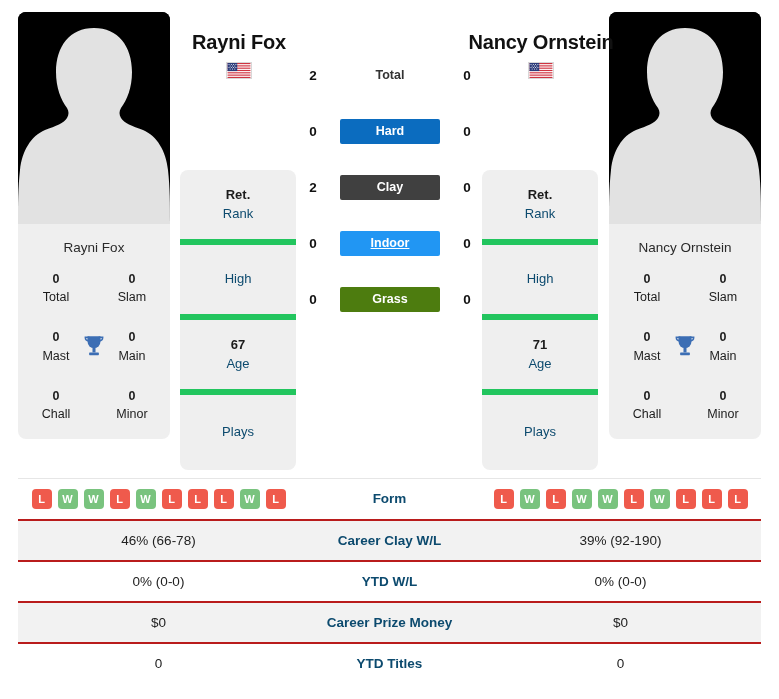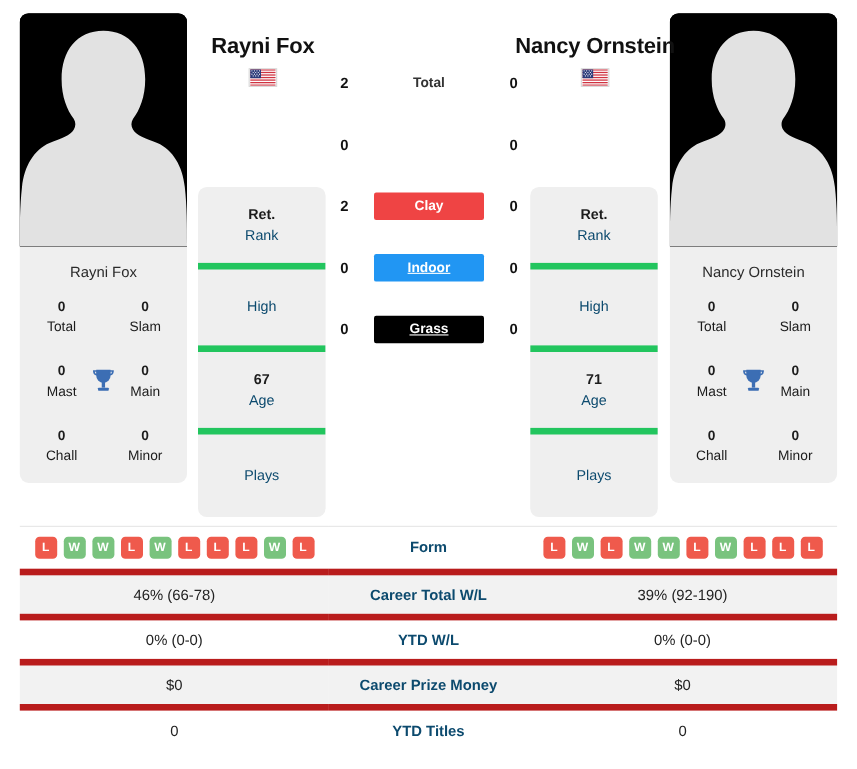--- a/index.html
+++ b/index.html
@@ -177,21 +177,21 @@
     top: 478px;
     left: 18px;
     width: 743px;
     border-collapse: collapse;
     table-layout: fixed;
   }
   .stats-table tr { height: 41px; }
   .stats-table tr.alt { background: #f2f2f2; }
   .stats-table tr.plain { background: #ffffff; }
   .stats-table td {
-    border-top: 6px solid #b91c1c;
+    border-top: 2px solid #b91c1c;
     padding: 0 6px;
     vertical-align: middle;
   }
   .stats-table tr:first-child td { border-top: 1px solid #e6e6e6; }
   .cell-side {
     width: 281px;
     text-align: center;
     font-size: 13.5px;
     color: #222222;
   }
@@ -390,35 +390,36 @@
   </div>
 
   <div class="h2h">
     <div class="h2h-row">
       <div class="h2h-score">2</div>
       <div class="h2h-label-plain">Total</div>
       <div class="h2h-score">0</div>
     </div>
     <div class="h2h-row">
       <div class="h2h-score">0</div>
+      <div class="h2h-badge" style="background: rgb(11, 108, 191);">Hard</div>
       <div class="h2h-score">0</div>
     </div>
     <div class="h2h-row">
       <div class="h2h-score">2</div>
-      <div class="h2h-badge" style="background: #ef4444;">Clay</div>
+      <div class="h2h-badge" style="background: #404040;">Clay</div>
       <div class="h2h-score">0</div>
     </div>
     <div class="h2h-row">
       <div class="h2h-score">0</div>
       <div class="h2h-badge" style="background: rgb(33, 150, 243); text-decoration: underline;">Indoor</div>
       <div class="h2h-score">0</div>
     </div>
     <div class="h2h-row">
       <div class="h2h-score">0</div>
-      <div class="h2h-badge" style="background: #000000; text-decoration: underline;">Grass</div>
+      <div class="h2h-badge" style="background: #4d7c0f;">Grass</div>
       <div class="h2h-score">0</div>
     </div>
   </div>
 
   <div class="info-card left">
     <div class="info-row">
       <div class="info-val">Ret.</div>
       <div class="info-lbl">Rank</div>
     </div>
     <div class="info-row">
@@ -484,21 +485,21 @@
             <span class="form-badge L">L</span>
             <span class="form-badge W">W</span>
             <span class="form-badge L">L</span>
             <span class="form-badge L">L</span>
             <span class="form-badge L">L</span>
           </div>
       </td>
     </tr>
     <tr class="alt">
       <td class="cell-side">46% (66-78)</td>
-      <td class="cell-mid">Career Total W/L</td>
+      <td class="cell-mid">Career Clay W/L</td>
       <td class="cell-side">39% (92-190)</td>
     </tr>
     <tr class="plain">
       <td class="cell-side">0% (0-0)</td>
       <td class="cell-mid">YTD W/L</td>
       <td class="cell-side">0% (0-0)</td>
     </tr>
     <tr class="alt">
       <td class="cell-side">$0</td>
       <td class="cell-mid">Career Prize Money</td>

